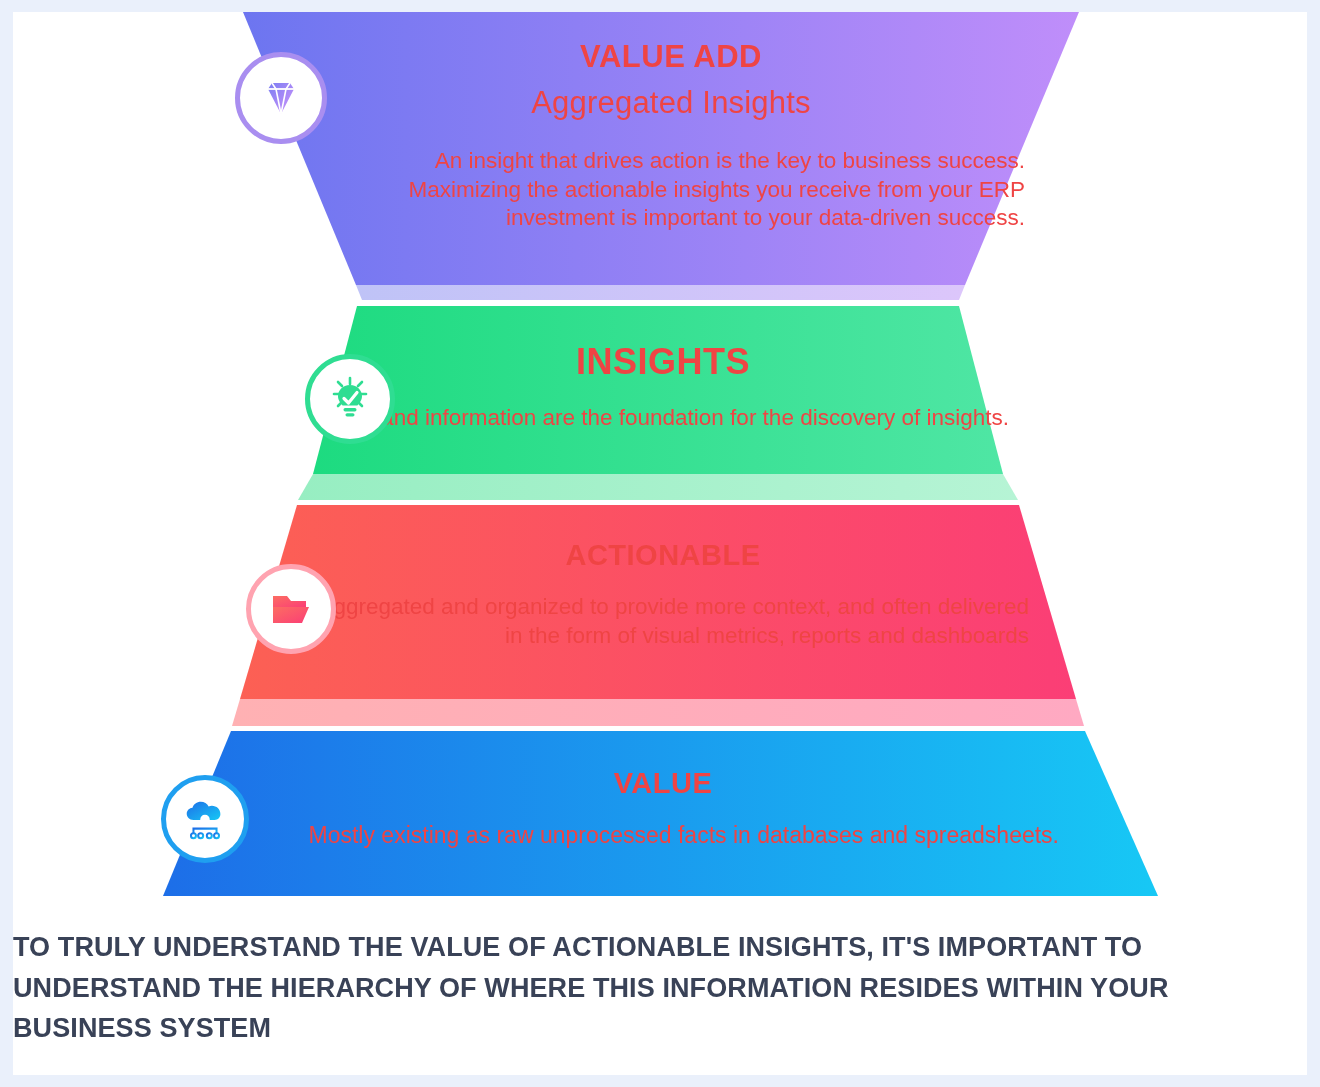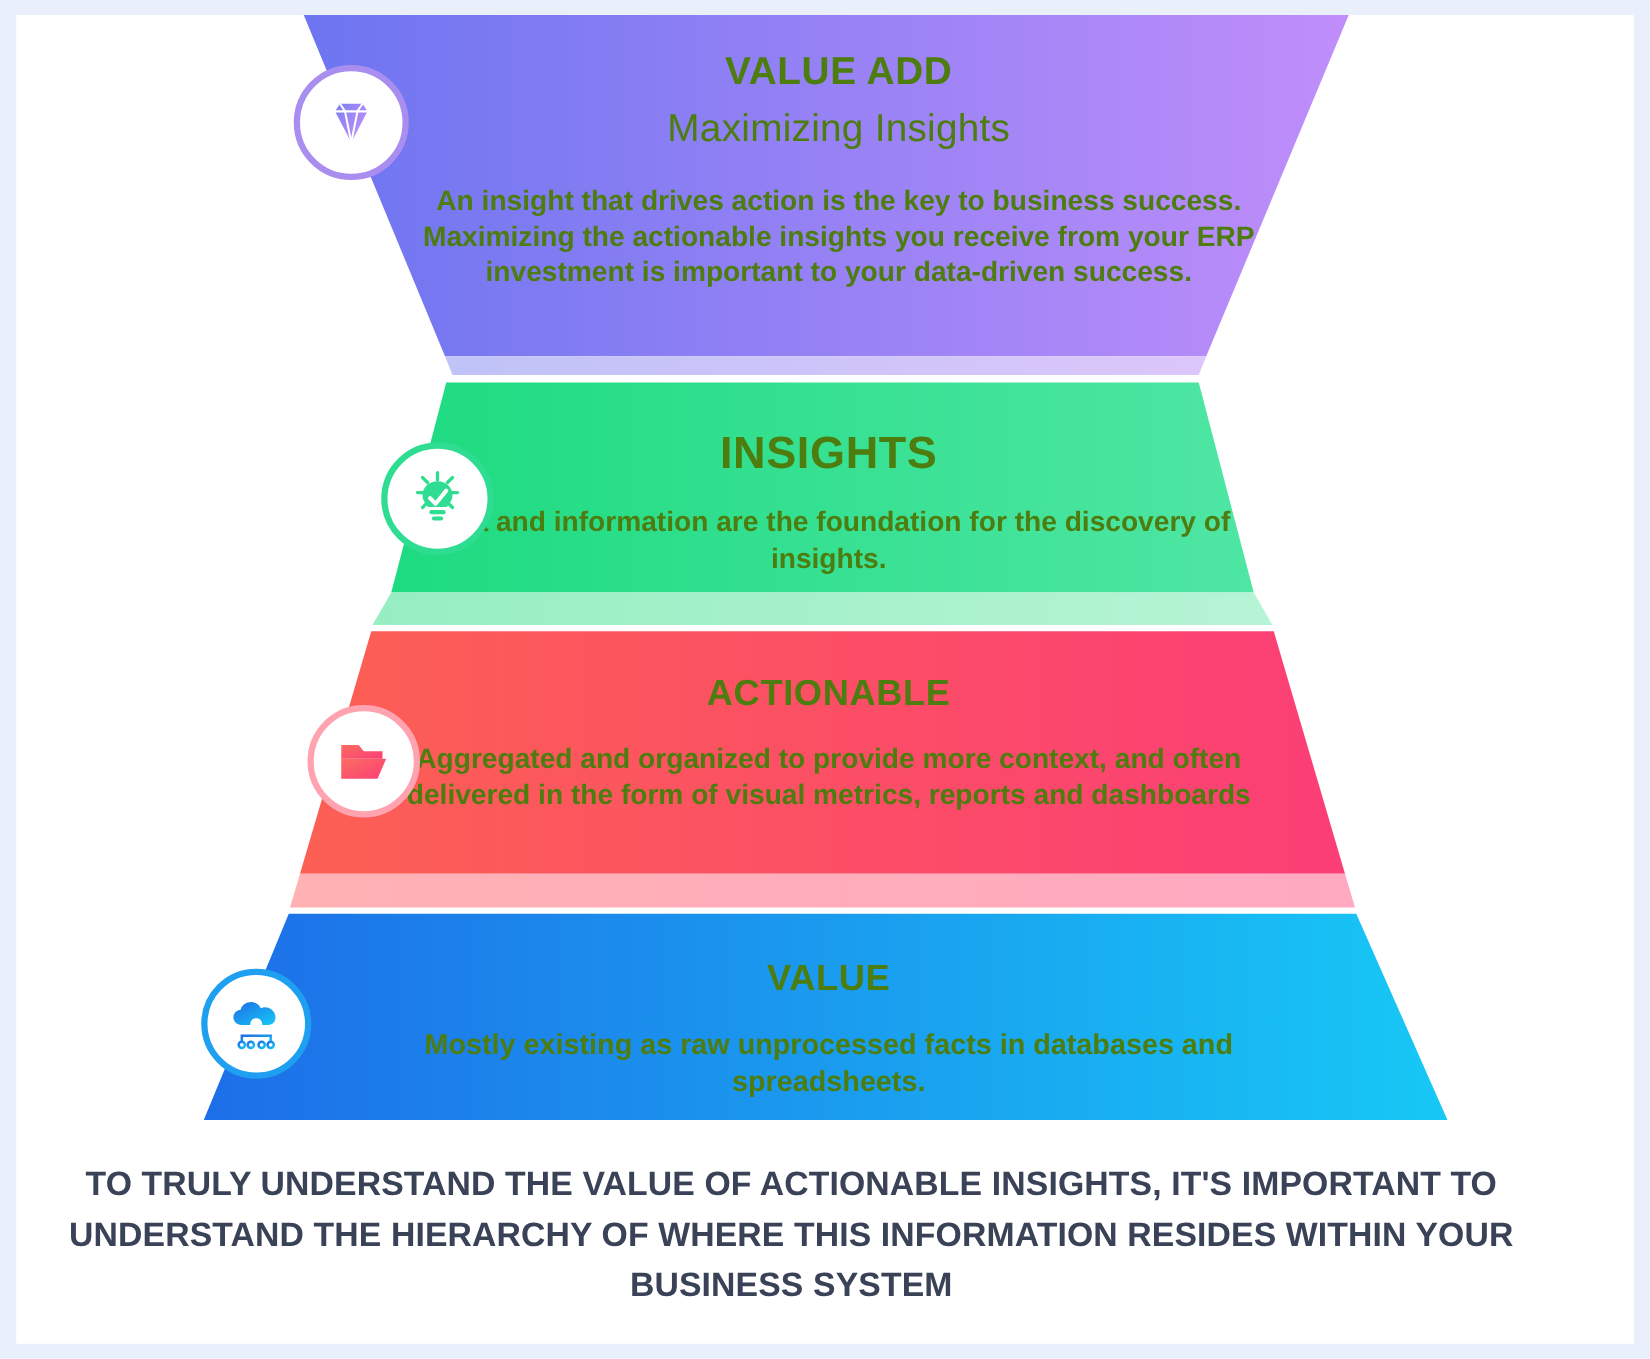--- a/index.html
+++ b/index.html
@@ -32,37 +32,38 @@
   #pyramid-svg {
     position: absolute;
     left: 0;
     top: 0;
     display: block;
   }
 
   .band-content {
     position: absolute;
     text-align: center;
-    color: #4d7c0f;
+    color: #ef4444;
     pointer-events: none;
   }
   .band-title {
     font-weight: bold;
     letter-spacing: 0.5px;
     line-height: 1.12;
     margin: 0;
   }
   .band-sub {
     font-weight: normal;
     margin: 0;
   }
   .band-body {
     margin: 4px;
-    font-weight: bold;
+    font-weight: normal;
     line-height: 1.28;
+    text-align: right;
   }
 
   
   #value-content { left: 300px; top: 28px; width: 716px; }
   #value-content .band-title { font-size: 31px; }
   #value-content .band-sub { font-size: 31px; margin-top: 10px; letter-spacing: 0.2px; }
   #value-content .band-body { font-size: 22.5px; margin-top: 26px; }
 
   
   #insights-content { left: 300px; top: 330px; width: 700px; }
@@ -92,21 +93,20 @@
   #icon-value    { left: 222px; top: 40px;  width: 92px;  height: 92px;  border: 5px solid #a98ef0; }
   #icon-insights { left: 292px; top: 342px; width: 90px;  height: 90px;  border: 5px solid #2fdd92; }
   #icon-information { left: 233px; top: 552px; width: 90px; height: 90px; border: 5px solid #ffa3b0; }
   #icon-data     { left: 148px; top: 763px;  width: 88px;  height: 88px;  border: 5px solid #1f9ff0; }
 
   #caption {
     position: absolute;
     left: 0;
     top: 915px;
     width: 1240px;
-    text-align: center;
     color: #394257;
     font-size: 27px;
     font-weight: bold;
     line-height: 1.5;
     letter-spacing: 0.1px;
   }
 </style>
 </head>
 <body>
 
@@ -152,21 +152,21 @@
       <polygon points="300,462 990,462 1005,488 285,488" fill="url(#gradInsightsShadow)"></polygon>
 
       <polygon points="284,493 1006,493 1063,687 227,687" fill="url(#gradInformation)"></polygon>
       <polygon points="227,687 1063,687 1071,714 219,714" fill="url(#gradInformationShadow)"></polygon>
 
       <polygon points="218,719 1072,719 1145,884 150,884" fill="url(#gradData)"></polygon>
     </svg>
 
     <div class="band-content" id="value-content">
       <p class="band-title">VALUE ADD</p>
-      <p class="band-sub">Maximizing Insights</p>
+      <p class="band-sub">Aggregated Insights</p>
       <p class="band-body">An insight that drives action is the key to business success. Maximizing the actionable insights you receive from your ERP investment is important to your data-driven success.</p>
     </div>
 
     <div class="band-content" id="insights-content">
       <p class="band-title">INSIGHTS</p>
       <p class="band-body">Data and information are the foundation for the discovery of insights.</p>
     </div>
 
     <div class="band-content" id="information-content">
       <p class="band-title">ACTIONABLE</p>

